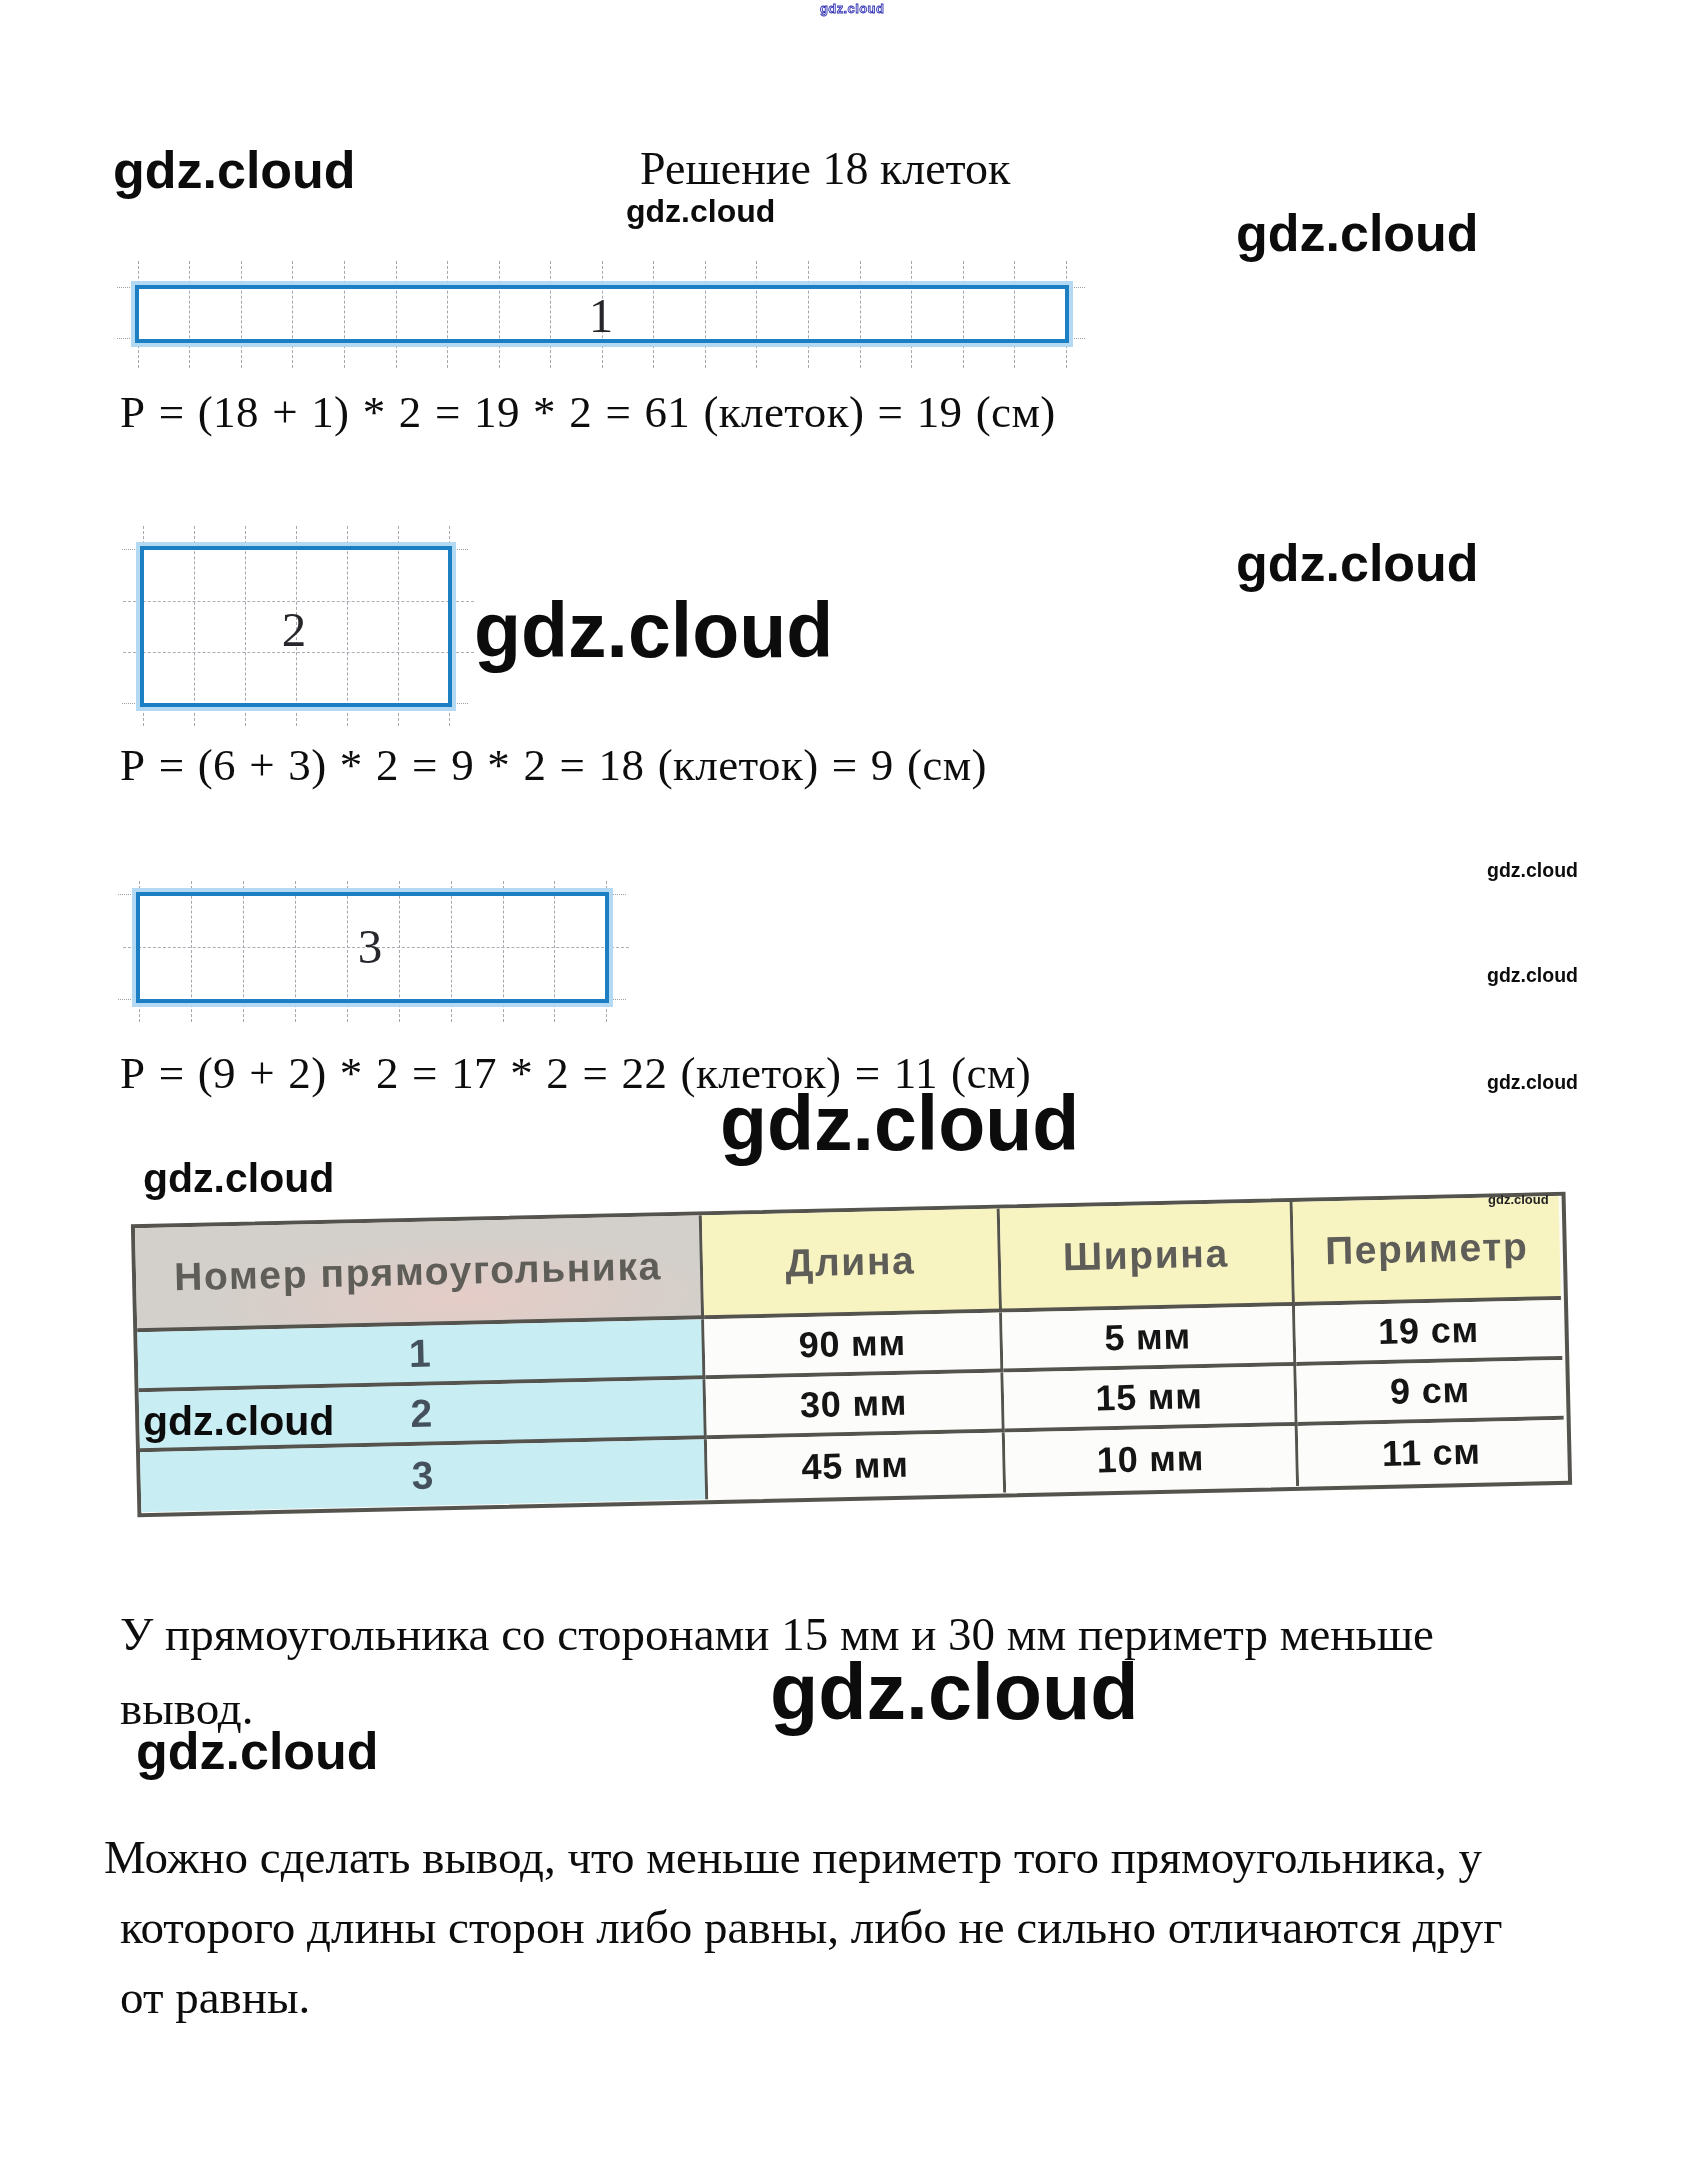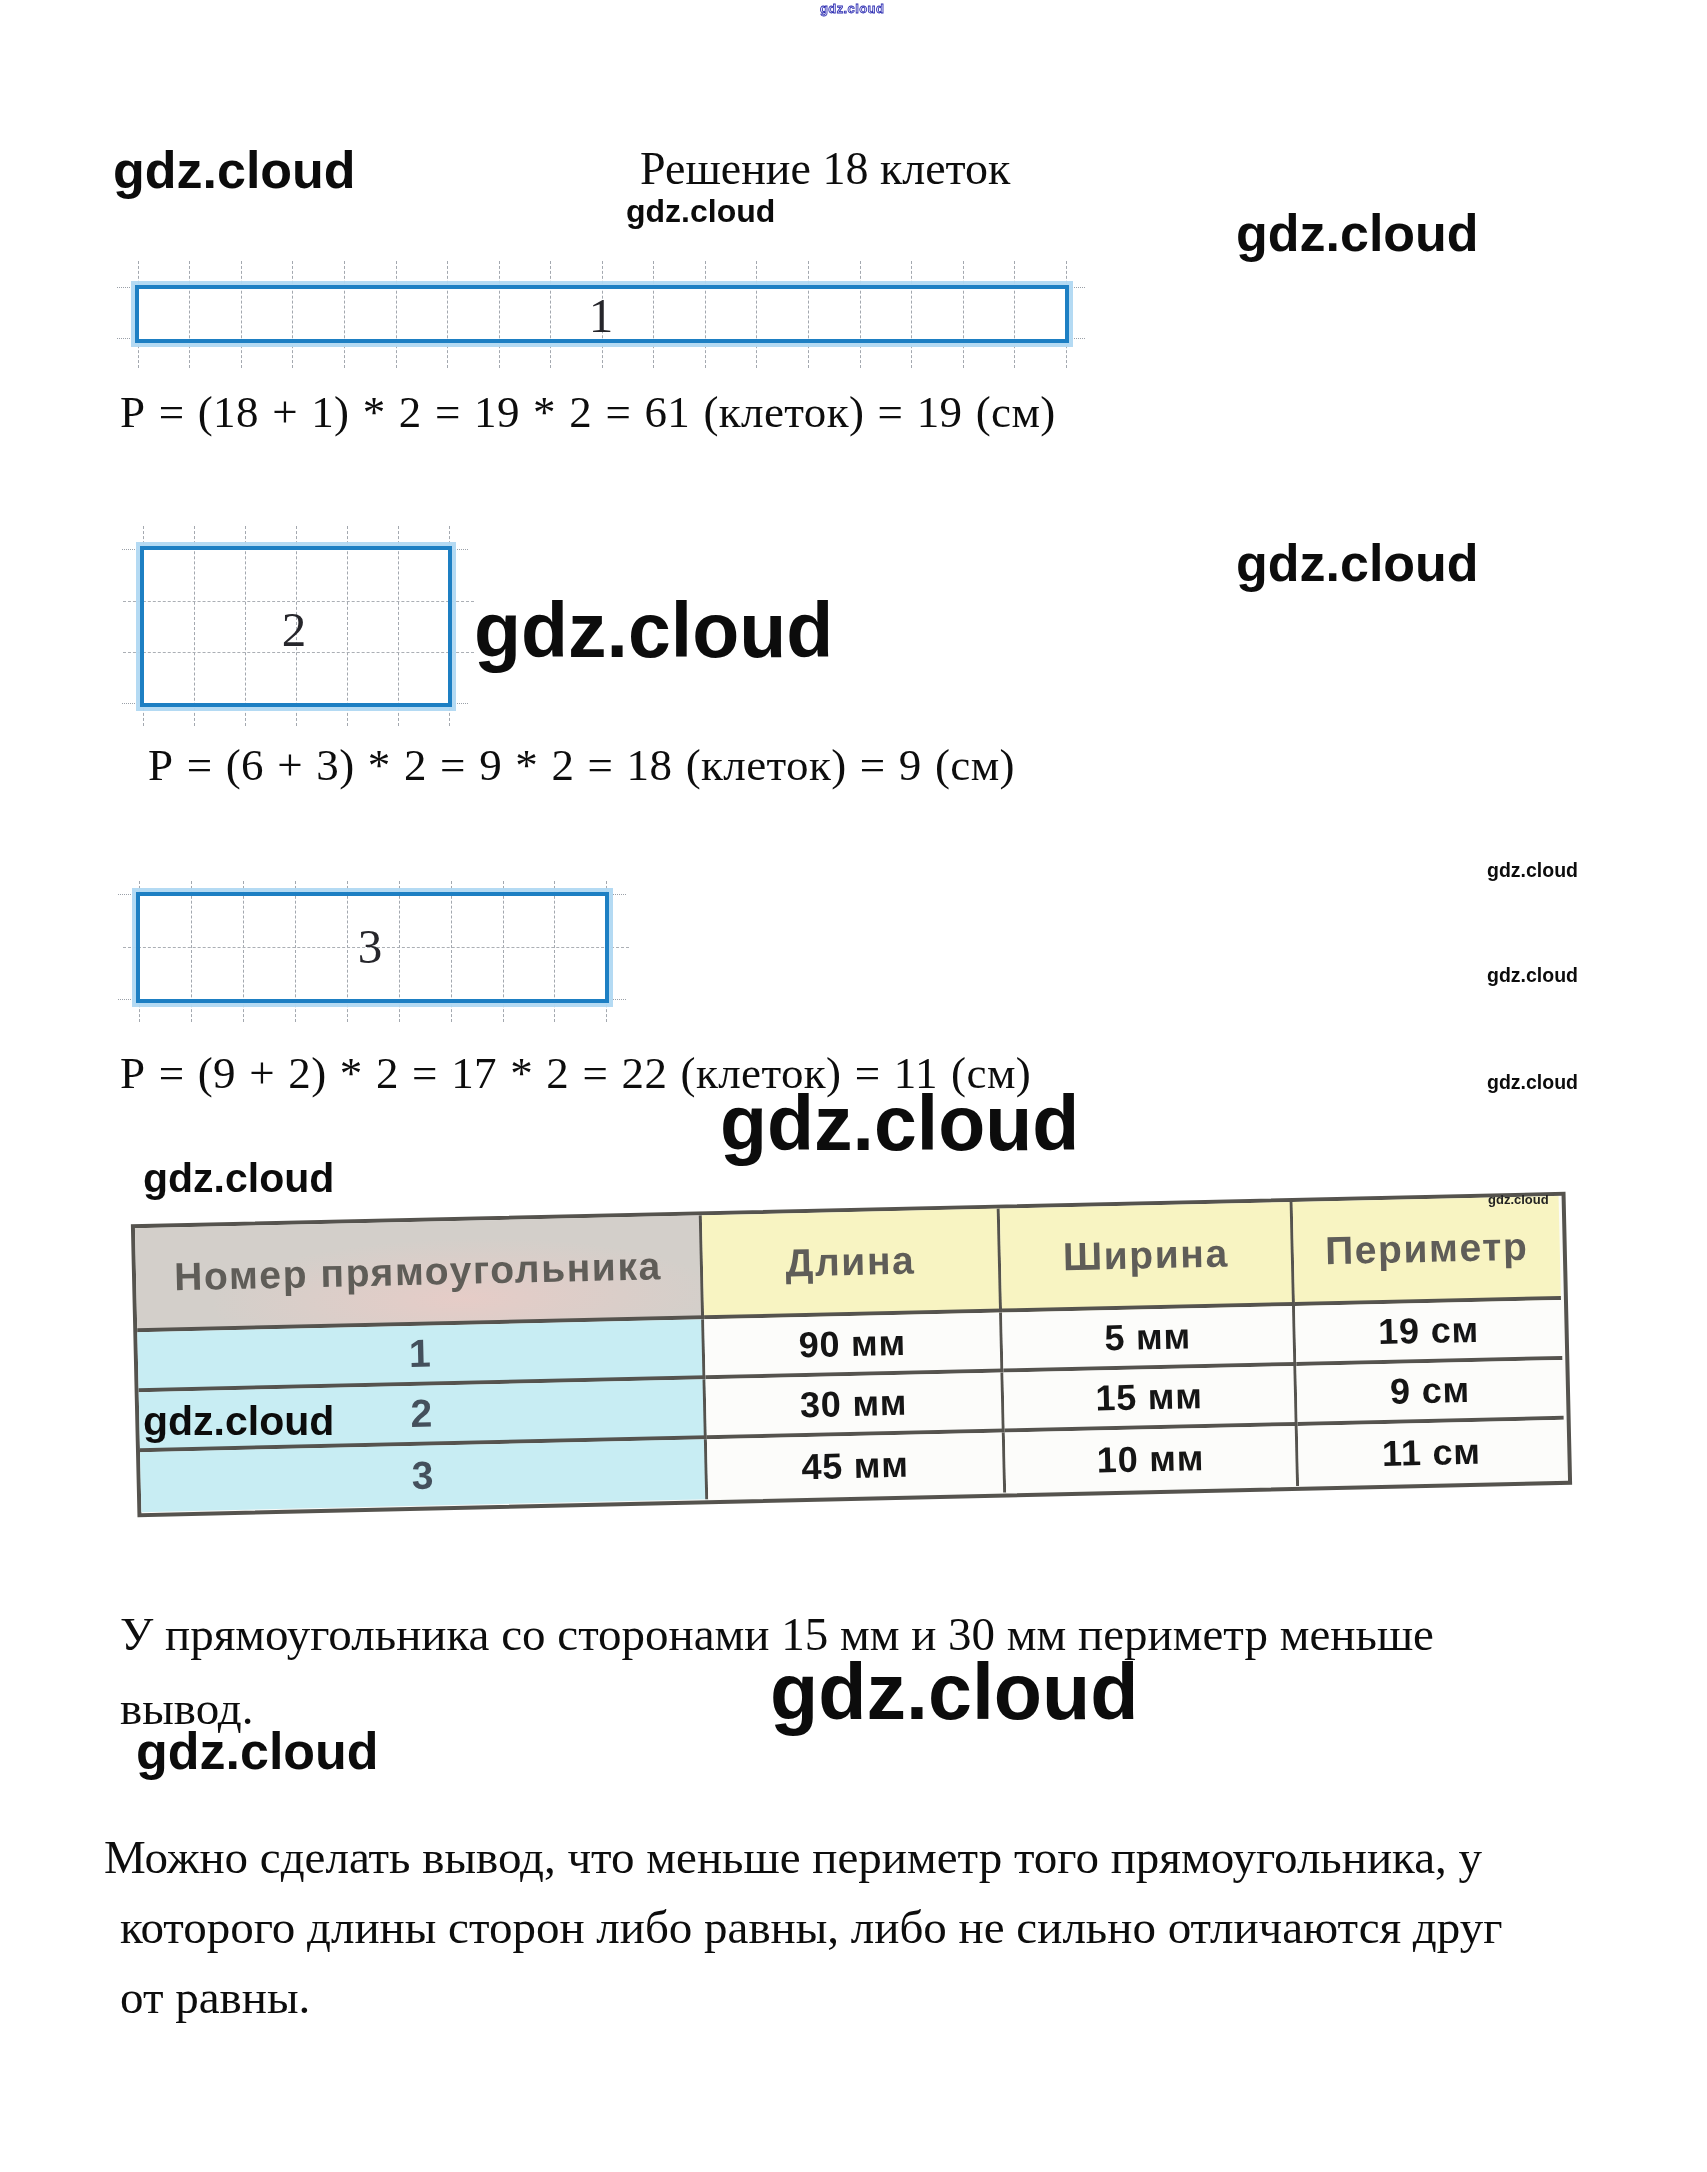--- a/index.html
+++ b/index.html
@@ -25,21 +25,21 @@
   .wm-table-tiny{left:1488px;top:1193px;font-size:13px;font-weight:600;color:#232323;}
   .wm-bottom-big{left:770px;top:1652px;font-size:79px;font-weight:700;}
   .wm-bottom-left{left:136px;top:1725px;font-size:52px;font-weight:700;}
 
   
   .serif{position:absolute;font-family:"Liberation Serif",serif;color:#0d0d0d;
     line-height:1.15;white-space:nowrap;z-index:5;}
   .page-title{left:640px;top:143px;font-size:46px;}
   .formula{font-size:45px;letter-spacing:0.4px;word-spacing:1.6px;}
   .formula-1{left:120px;top:387px;}
-  .formula-2{left:120px;top:740px;margin-left:28px;}
+  .formula-2{left:120px;top:740px;}
   .formula-3{left:120px;top:1048px;}
   .para{font-size:47px;}
   .p1-l1{left:120px;top:1607px;}
   .p1-l2{left:120px;top:1681px;}
   .p2-l1{left:104px;top:1830px;}
   .p2-l2{left:120px;top:1900px;}
   .p2-l3{left:120px;top:1970px;}
 
   
   #figures-layer{position:absolute;left:0;top:0;width:100%;height:100%;z-index:1;}

